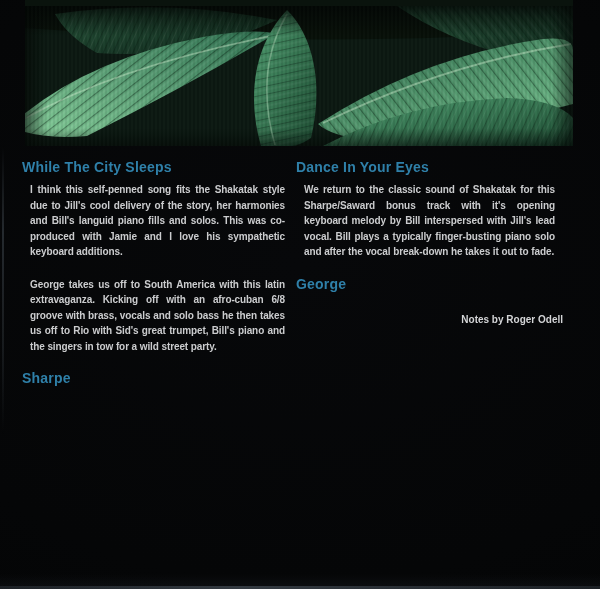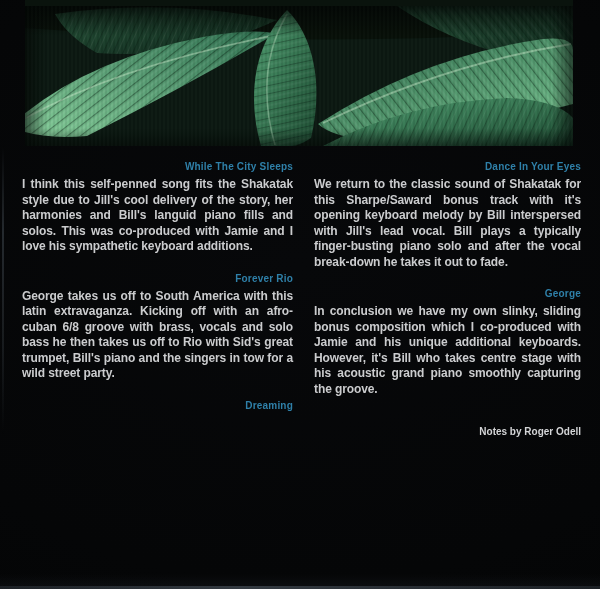--- a/index.html
+++ b/index.html
@@ -8,32 +8,32 @@
     background:
       radial-gradient(ellipse 120% 90% at 50% 45%, #07080a 0%, #050607 60%, #030405 100%);
     font-family:"Liberation Sans","DejaVu Sans",sans-serif;
     -webkit-font-smoothing:antialiased;
   }
   .hero-bleed{position:absolute;left:25px;top:0;width:548px;height:7px;background:#0a130d;}
   .hero{position:absolute;left:25px;top:6px;width:548px;height:140px;background:#0c1912;}
   .hero svg{display:block;width:100%;height:100%;}
   .col{position:absolute;top:160px;}
   .col-left{left:22px;width:271px;}
-  .col-right{left:314px;width:267px;}
+  .col-right{left:296px;width:267px;}
   .section{margin:0 0 17px 0;}
   .section-title{
-    margin:0 0 3px 0;font-size:10px;line-height:14px;font-weight:700;
-    letter-spacing:.2px;color:var(--accent,#2f80a9);text-align:right;
+    margin:0 0 3px 0;font-size:14px;line-height:14px;font-weight:700;
+    letter-spacing:.2px;color:var(--accent,#2f80a9);
   }
   .section-body{
-    margin:0;font-size:12px;line-height:15.5px;font-weight:700;
+    margin:8px;font-size:10px;line-height:15.5px;font-weight:700;
     letter-spacing:-.1px;color:var(--body,#cbccce);text-align:justify;
   }
   .credit{
-    margin-top:28px;font-size:10px;line-height:14px;font-weight:700;
+    margin-top:22px;font-size:10px;line-height:14px;font-weight:700;
     color:var(--credit,#d4d5d7);text-align:right;
   }
   .edge-left{
     position:absolute;left:2px;top:145px;width:2px;height:290px;
     background:linear-gradient(to bottom,transparent,rgba(150,170,185,.22) 30%,rgba(150,170,185,.12) 70%,transparent);
     filter:blur(.4px);
   }
   .edge-bottom{
     position:absolute;left:0;bottom:0;width:600px;height:3px;
     background:linear-gradient(to right,rgba(140,160,180,.18),rgba(160,180,200,.3) 40%,rgba(140,160,180,.18));
@@ -140,36 +140,34 @@
   </div>
 
   <div class="col col-left">
     <div class="section">
       <h3 class="section-title">While The City Sleeps</h3>
       <p class="section-body">I think this self-penned song fits the Shakatak style due to Jill's cool delivery of the story, her harmonies and Bill's languid piano fills and solos. This was co-produced with Jamie and I love his sympathetic keyboard additions.</p>
     </div>
     <div class="section">
     </div>
     <div class="section">
-      <h3 class="section-title">Forever Rio</h3>
       <p class="section-body">George takes us off to South America with this latin extravaganza. Kicking off with an afro-cuban 6/8 groove with brass, vocals and solo bass he then takes us off to Rio with Sid's great trumpet, Bill's piano and the singers in tow for a wild street party.</p>
     </div>
     <div class="section">
-      <h3 class="section-title">Dreaming</h3>
+      <h3 class="section-title">Sharpe</h3>
     </div>
   </div>
 
   <div class="col col-right">
     <div class="section">
       <h3 class="section-title">Dance In Your Eyes</h3>
       <p class="section-body">We return to the classic sound of Shakatak for this Sharpe/Saward bonus track with it's opening keyboard melody by Bill interspersed with Jill's lead vocal. Bill plays a typically finger-busting piano solo and after the vocal break-down he takes it out to fade.</p>
     </div>
     <div class="section">
       <h3 class="section-title">George</h3>
-      <p class="section-body">In conclusion we have my own slinky, sliding bonus composition which I co-produced with Jamie and his unique additional keyboards. However, it's Bill who takes centre stage with his acoustic grand piano smoothly capturing the groove.</p>
     </div>
     <p class="credit">Notes by Roger Odell</p>
   </div>
 
   <div class="edge-left"></div>
   <div class="bottom-haze"></div>
   <div class="edge-bottom"></div>
 </div>
 
 </body></html>

